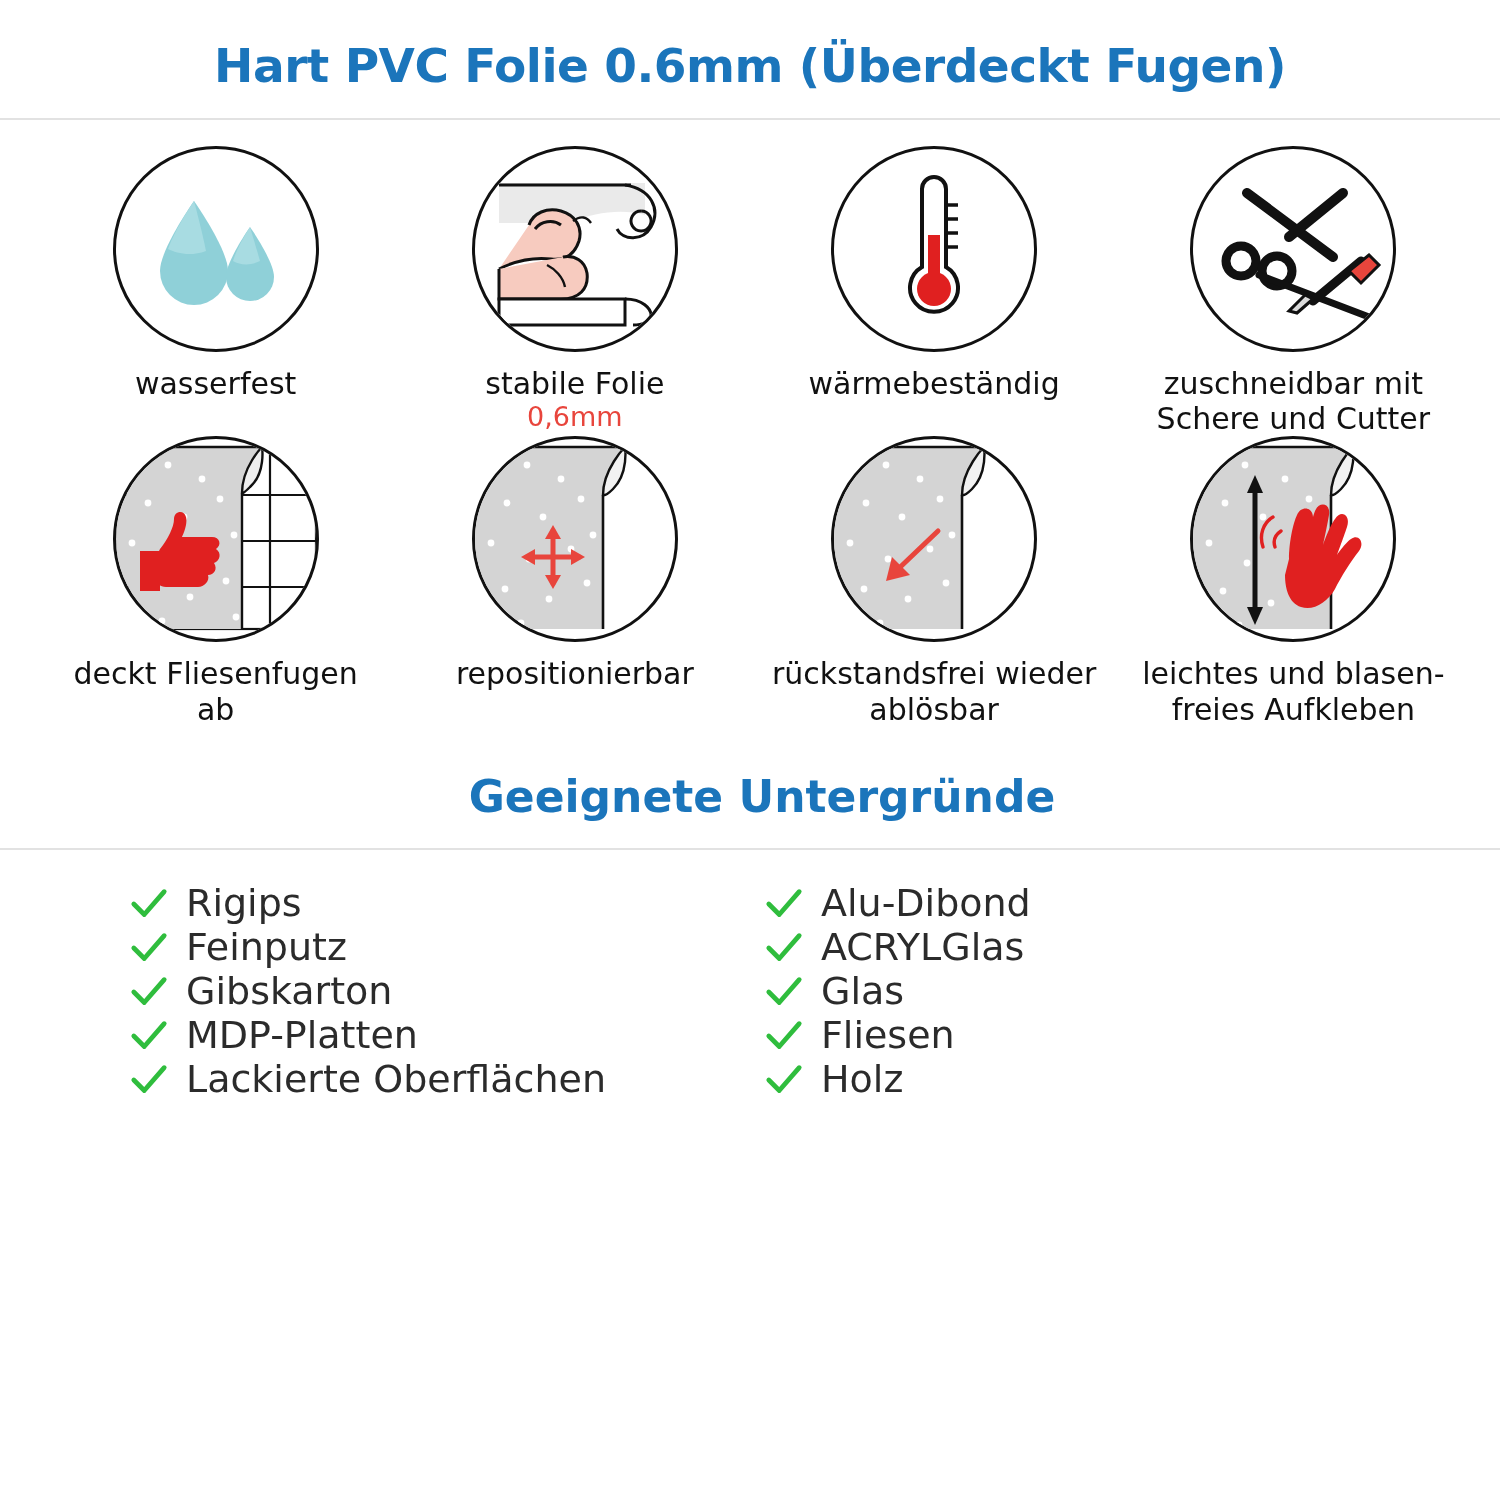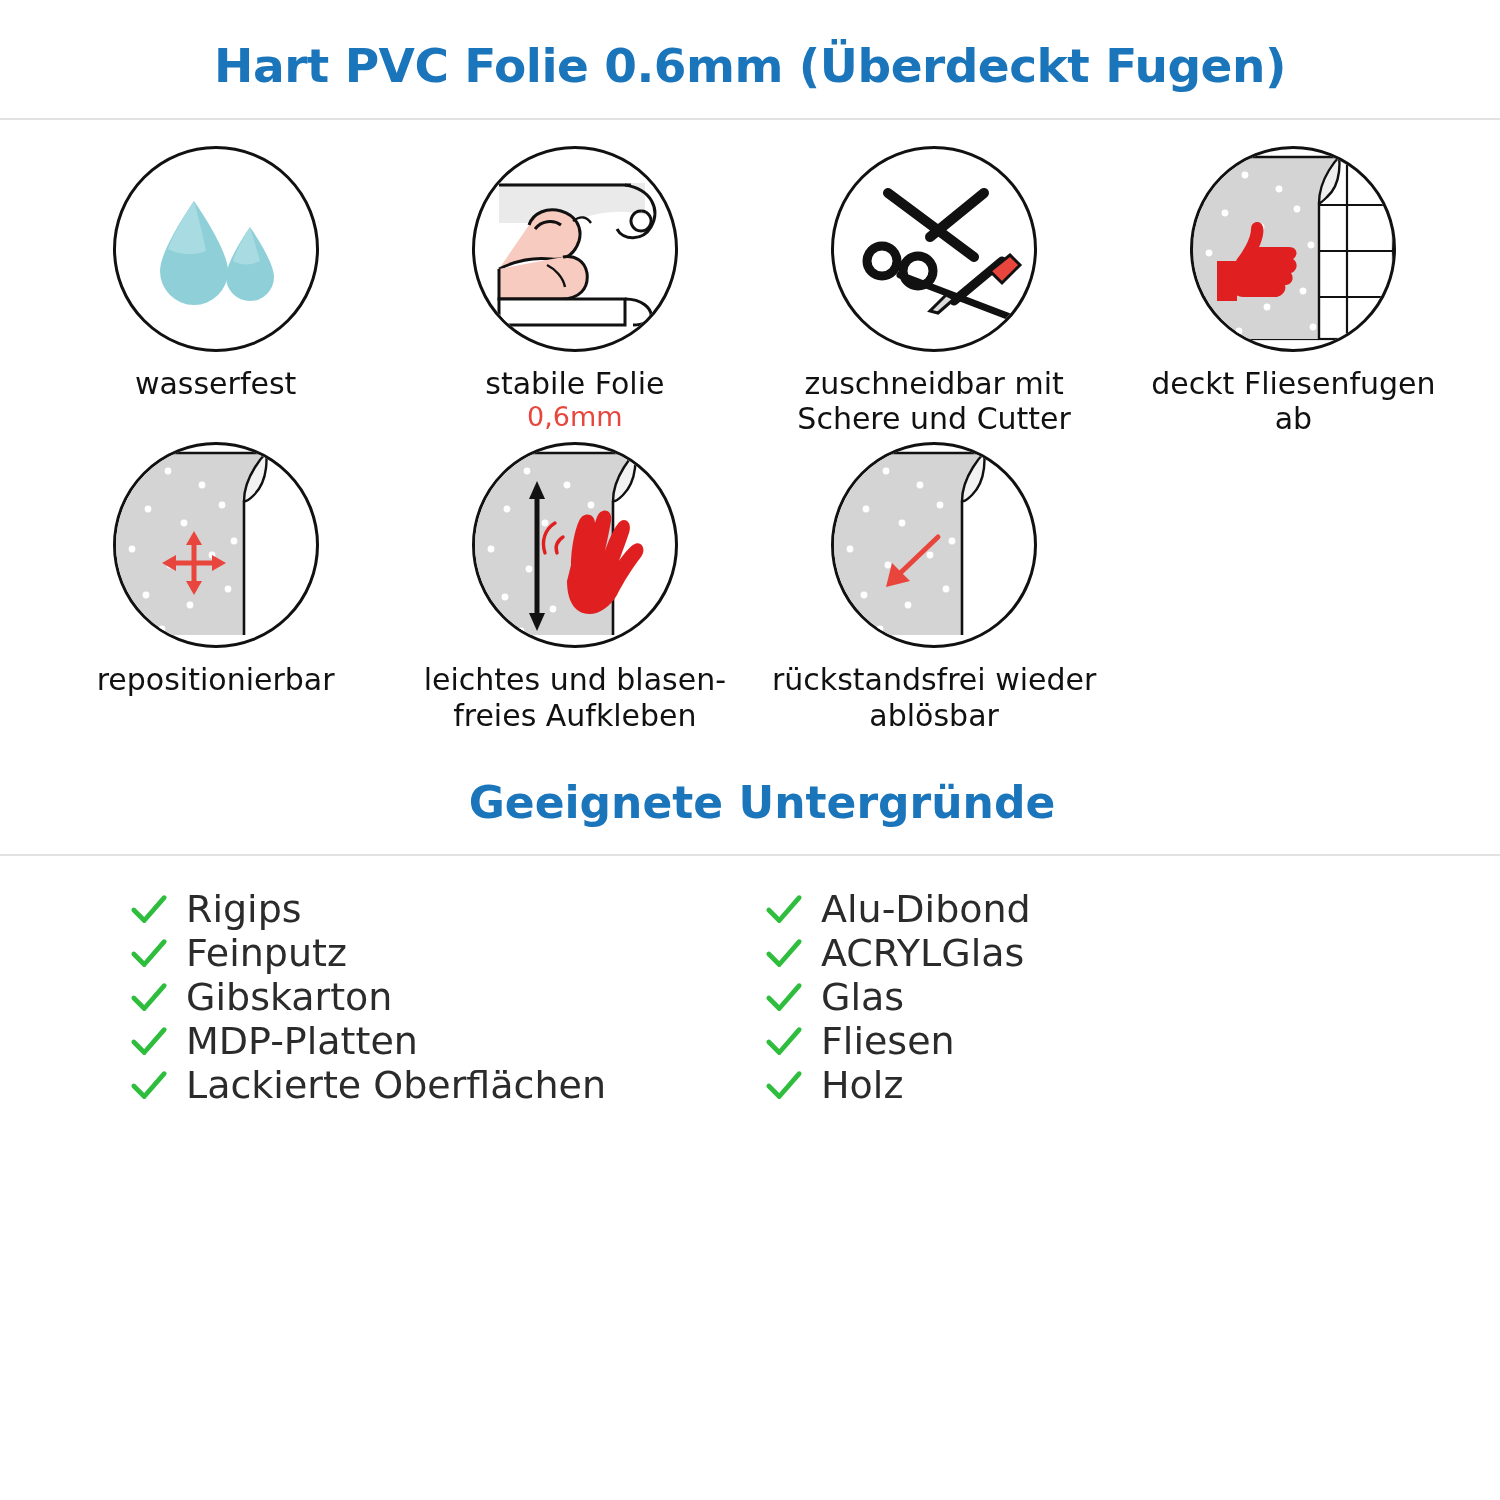--- a/index.html
+++ b/index.html
@@ -23,21 +23,20 @@
     line-height:1.1;
   }
   .rule{
     height:2px;background:#e2e2e2;margin:26px 0 0 0;width:100%;
   }
 
   
   .features{
     display:grid;
     grid-template-columns:repeat(4,1fr);
-    row-gap:6px;
     padding:26px 27px 0 36px;
     box-sizing:border-box;
   }
   .feature{
     display:flex;flex-direction:column;align-items:center;
   }
   .circle{
     width:206px;height:206px;border-radius:50%;
     border:3px solid #111;
     overflow:hidden;position:relative;
@@ -136,20 +135,34 @@
           <path d="M24 150 L24 176 L150 176 L150 150 Z" fill="#ffffff" stroke="#111" stroke-width="3"></path>
           <path d="M150 150 C168 150 176 160 176 166 C176 172 168 176 158 176" fill="none" stroke="#111" stroke-width="3"></path>
         </svg>
       </div>
       <div class="caption">
         <span>stabile Folie</span>
         <span class="sub-red">0,6mm</span>
       </div>
     </div>
 
+    <div class="feature">
+      <div class="circle">
+        <svg viewBox="0 0 200 200">
+          <path d="M88 40 a12 12 0 0 1 24 0 L112 118 a24 24 0 1 1 -24 0 Z" fill="#ffffff" stroke="#111" stroke-width="4"></path>
+          <circle cx="100" cy="140" r="17" fill="#e02020"></circle>
+          <rect x="94" y="86" width="12" height="50" fill="#e02020"></rect>
+          <line x1="112" y1="56" x2="124" y2="56" stroke="#111" stroke-width="3.5"></line>
+          <line x1="112" y1="70" x2="124" y2="70" stroke="#111" stroke-width="3.5"></line>
+          <line x1="112" y1="84" x2="124" y2="84" stroke="#111" stroke-width="3.5"></line>
+          <line x1="112" y1="98" x2="124" y2="98" stroke="#111" stroke-width="3.5"></line>
+        </svg>
+      </div>
+      <div class="caption">wärmebeständig</div>
+    </div>
 
     <div class="feature">
       <div class="circle">
         <svg viewBox="0 0 200 200">
           <path d="M54 44 L140 108" stroke="#111" stroke-width="10" stroke-linecap="round"></path>
           <path d="M150 44 L96 88" stroke="#111" stroke-width="10" stroke-linecap="round"></path>
           <circle cx="48" cy="112" r="15" fill="none" stroke="#111" stroke-width="9"></circle>
           <circle cx="84" cy="122" r="15" fill="none" stroke="#111" stroke-width="9"></circle>
           <path d="M66 126 L176 168" stroke="#111" stroke-width="7" stroke-linecap="round"></path>
           <path d="M168 112 L120 152" stroke="#111" stroke-width="9" stroke-linecap="round" fill="none"></path>
@@ -234,20 +247,50 @@
             <path d="M78 150 L70 136 L86 136 Z"></path>
           </g>
         </svg>
       </div>
       <div class="caption">repositionierbar</div>
     </div>
 
     <div class="feature">
       <div class="circle">
         <svg viewBox="0 0 200 200">
+          <path d="M0 8 L150 8 C150 8 128 30 128 56 L128 190 L0 190 Z" fill="#d4d4d4"></path>
+          <g fill="#ffffff">
+            <circle cx="18" cy="34" r="3.4"></circle>
+              <circle cx="52" cy="26" r="3.4"></circle>
+              <circle cx="86" cy="40" r="3.4"></circle>
+            <circle cx="32" cy="64" r="3.4"></circle>
+              <circle cx="68" cy="78" r="3.4"></circle>
+              <circle cx="106" cy="60" r="3.4"></circle>
+            <circle cx="16" cy="104" r="3.4"></circle>
+              <circle cx="54" cy="120" r="3.4"></circle>
+              <circle cx="96" cy="110" r="3.4"></circle>
+            <circle cx="30" cy="150" r="3.4"></circle>
+              <circle cx="74" cy="160" r="3.4"></circle>
+              <circle cx="112" cy="144" r="3.4"></circle>
+            <circle cx="118" cy="96" r="3.4"></circle>
+              <circle cx="46" cy="184" r="3.4"></circle>
+          </g>
+          <path d="M150 8 C150 8 154 34 138 50 C130 58 128 56 128 56 C128 30 150 8 150 8 Z" fill="#f2f2f2" stroke="#111" stroke-width="2.4"></path>
+          <path d="M0 8 L150 8" stroke="#111" stroke-width="2.6" fill="none"></path>
+          <path d="M128 56 L128 190" stroke="#111" stroke-width="2.6" fill="none"></path>
+          <line x1="104" y1="92" x2="60" y2="134" stroke="#e8453c" stroke-width="5" stroke-linecap="round"></line>
+          <path d="M52 142 L58 118 L76 136 Z" fill="#e8453c"></path>
+        </svg>
+      </div>
+      <div class="caption">rückstandsfrei wieder ablösbar</div>
+    </div>
+
+    <div class="feature">
+      <div class="circle">
+        <svg viewBox="0 0 200 200">
           <path d="M0 8 L160 8 C160 8 138 30 138 56 L138 190 L0 190 Z" fill="#d4d4d4"></path>
           <g fill="#ffffff">
             <circle cx="18" cy="34" r="3.4"></circle>
               <circle cx="52" cy="26" r="3.4"></circle>
               <circle cx="92" cy="40" r="3.4"></circle>
             <circle cx="32" cy="64" r="3.4"></circle>
               <circle cx="70" cy="78" r="3.4"></circle>
               <circle cx="116" cy="60" r="3.4"></circle>
             <circle cx="16" cy="104" r="3.4"></circle>
               <circle cx="54" cy="124" r="3.4"></circle>
@@ -267,50 +310,20 @@
           <path d="M96 120 C96 104 100 84 104 76 C108 66 120 68 120 78 C120 88 114 104 114 104 C114 104 118 82 122 72 C126 62 138 64 136 76 C134 88 130 106 130 106 C130 106 136 88 142 80 C148 70 158 76 154 88 C150 100 144 116 144 116 C144 116 152 104 158 100 C166 94 172 104 166 112 C158 122 148 138 142 150 C134 164 120 172 108 168 C96 164 92 150 92 136 Z" fill="#e02020"></path>
           <g stroke="#e02020" stroke-width="3.4" fill="none" stroke-linecap="round">
             <path d="M88 92 C82 96 80 102 82 108"></path>
             <path d="M80 78 C70 84 66 96 70 108"></path>
           </g>
         </svg>
       </div>
       <div class="caption">leichtes und blasen-freies Aufkleben</div>
     </div>
 
-    <div class="feature">
-      <div class="circle">
-        <svg viewBox="0 0 200 200">
-          <path d="M0 8 L150 8 C150 8 128 30 128 56 L128 190 L0 190 Z" fill="#d4d4d4"></path>
-          <g fill="#ffffff">
-            <circle cx="18" cy="34" r="3.4"></circle>
-              <circle cx="52" cy="26" r="3.4"></circle>
-              <circle cx="86" cy="40" r="3.4"></circle>
-            <circle cx="32" cy="64" r="3.4"></circle>
-              <circle cx="68" cy="78" r="3.4"></circle>
-              <circle cx="106" cy="60" r="3.4"></circle>
-            <circle cx="16" cy="104" r="3.4"></circle>
-              <circle cx="54" cy="120" r="3.4"></circle>
-              <circle cx="96" cy="110" r="3.4"></circle>
-            <circle cx="30" cy="150" r="3.4"></circle>
-              <circle cx="74" cy="160" r="3.4"></circle>
-              <circle cx="112" cy="144" r="3.4"></circle>
-            <circle cx="118" cy="96" r="3.4"></circle>
-              <circle cx="46" cy="184" r="3.4"></circle>
-          </g>
-          <path d="M150 8 C150 8 154 34 138 50 C130 58 128 56 128 56 C128 30 150 8 150 8 Z" fill="#f2f2f2" stroke="#111" stroke-width="2.4"></path>
-          <path d="M0 8 L150 8" stroke="#111" stroke-width="2.6" fill="none"></path>
-          <path d="M128 56 L128 190" stroke="#111" stroke-width="2.6" fill="none"></path>
-          <line x1="104" y1="92" x2="60" y2="134" stroke="#e8453c" stroke-width="5" stroke-linecap="round"></line>
-          <path d="M52 142 L58 118 L76 136 Z" fill="#e8453c"></path>
-        </svg>
-      </div>
-      <div class="caption">rückstandsfrei wieder ablösbar</div>
-    </div>
-
   </div>
 
   <div class="section-title">Geeignete Untergründe</div>
   <div class="rule2"></div>
 
   <div class="lists">
     <div class="list">
       <div class="list-item">
         <svg class="check" viewBox="0 0 40 40">
             <path d="M4 20 L15 31 L36 7" fill="none" stroke="#2fbd3d" stroke-width="5" stroke-linecap="round" stroke-linejoin="round"></path>

